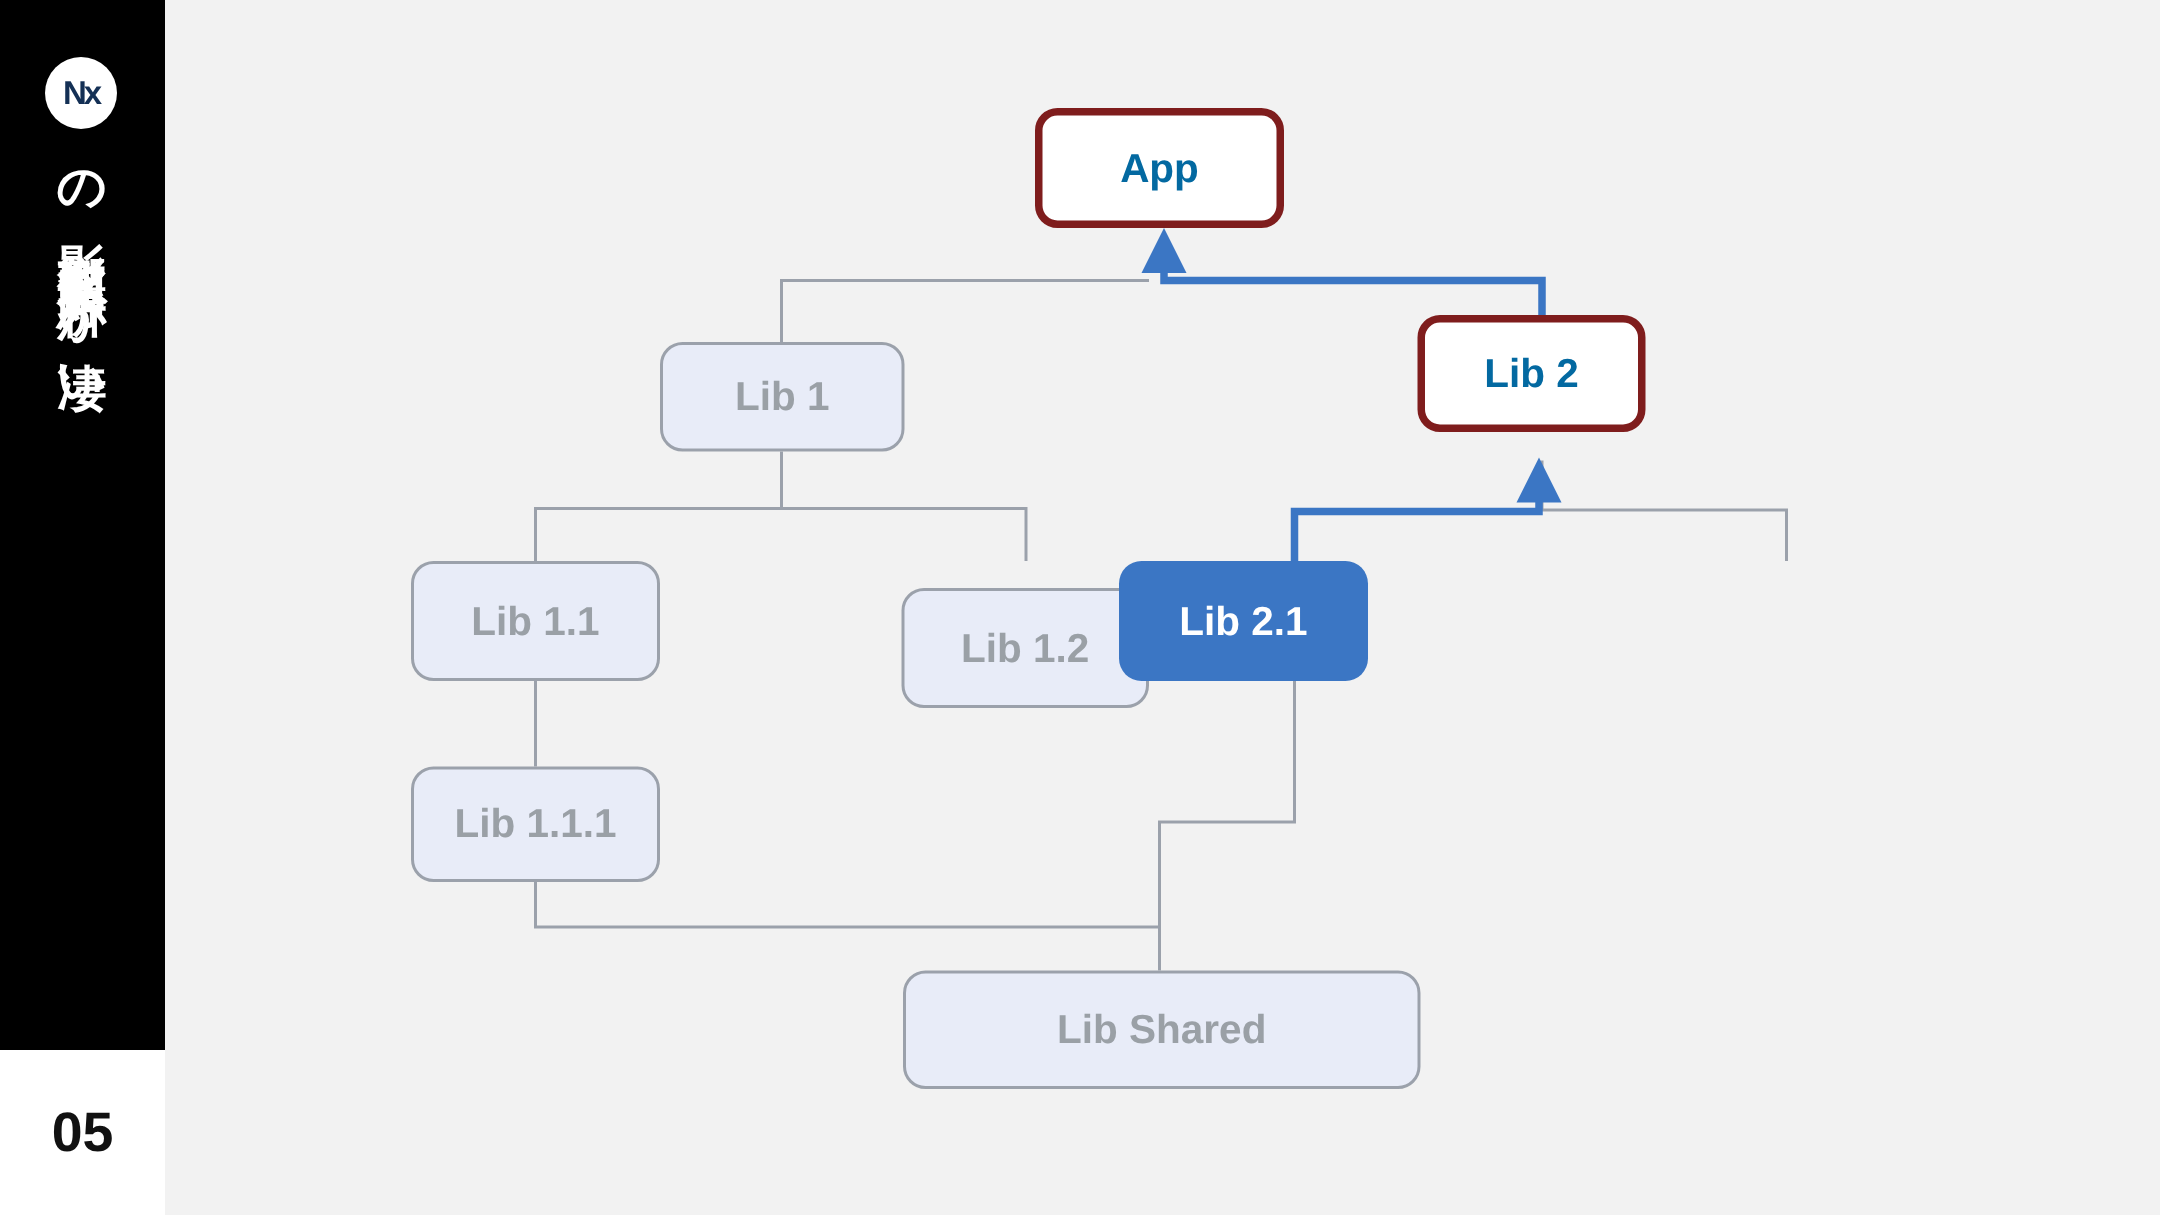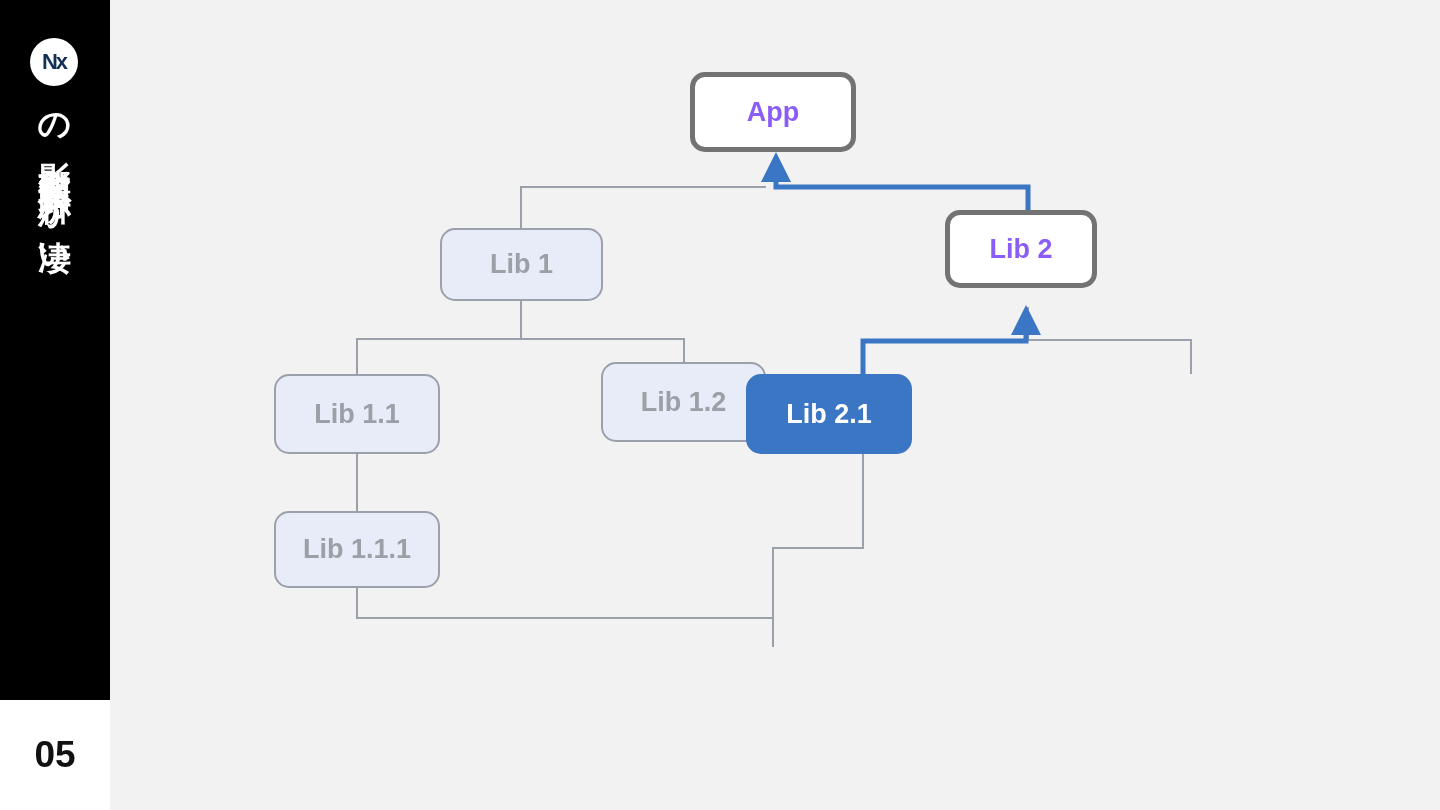--- a/index.html
+++ b/index.html
@@ -76,22 +76,22 @@
     font-size: 27px;
     border-radius: 15px;
   }
   .node.muted {
     background: #e8ecf8;
     border: 2px solid #9ba1ab;
     color: #9aa0a6;
   }
   .node.highlight-outline {
     background: #ffffff;
-    border: 5px solid #737373;
-    color: #8b5cf6;
+    border: 5px solid #7f1d1d;
+    color: #0369a1;
     text-align: right;
   }
   .node.highlight-filled {
     background: #3b76c4;
     border: none;
     color: #ffffff;
   }
 </style>
 </head>
 <body>
@@ -141,27 +141,30 @@
   </div>
 
   <div class="node highlight-outline" style="left:945px; top:210px; width:152px; height:78px;">
     <span>Lib 2</span>
   </div>
 
   <div class="node muted" style="left:274px; top:374px; width:166px; height:80px;">
     <span>Lib 1.1</span>
   </div>
 
-  <div class="node muted" style="left:601px; top:362px; width:165px; height:80px;">
+  <div class="node muted" style="left:601px; top:392px; width:165px; height:80px;">
     <span>Lib 1.2</span>
   </div>
 
   <div class="node highlight-filled" style="left:746px; top:374px; width:166px; height:80px;">
     <span>Lib 2.1</span>
   </div>
 
 
   <div class="node muted" style="left:274px; top:511px; width:166px; height:77px;">
     <span>Lib 1.1.1</span>
   </div>
 
+  <div class="node muted" style="left:602px; top:647px; width:345px; height:79px;">
+    <span>Lib Shared</span>
+  </div>
 
 </div>
 
 </body></html>

